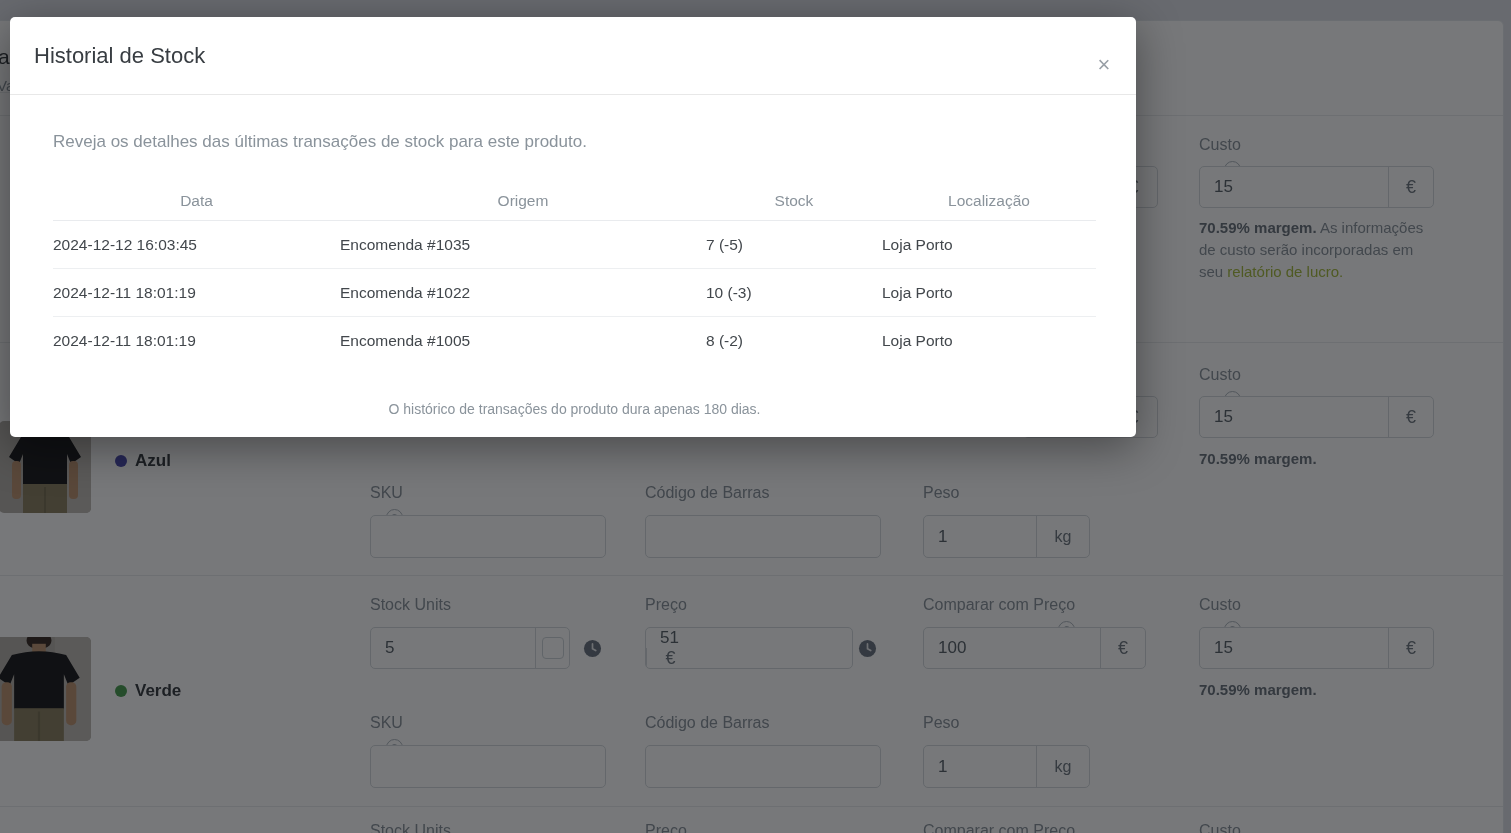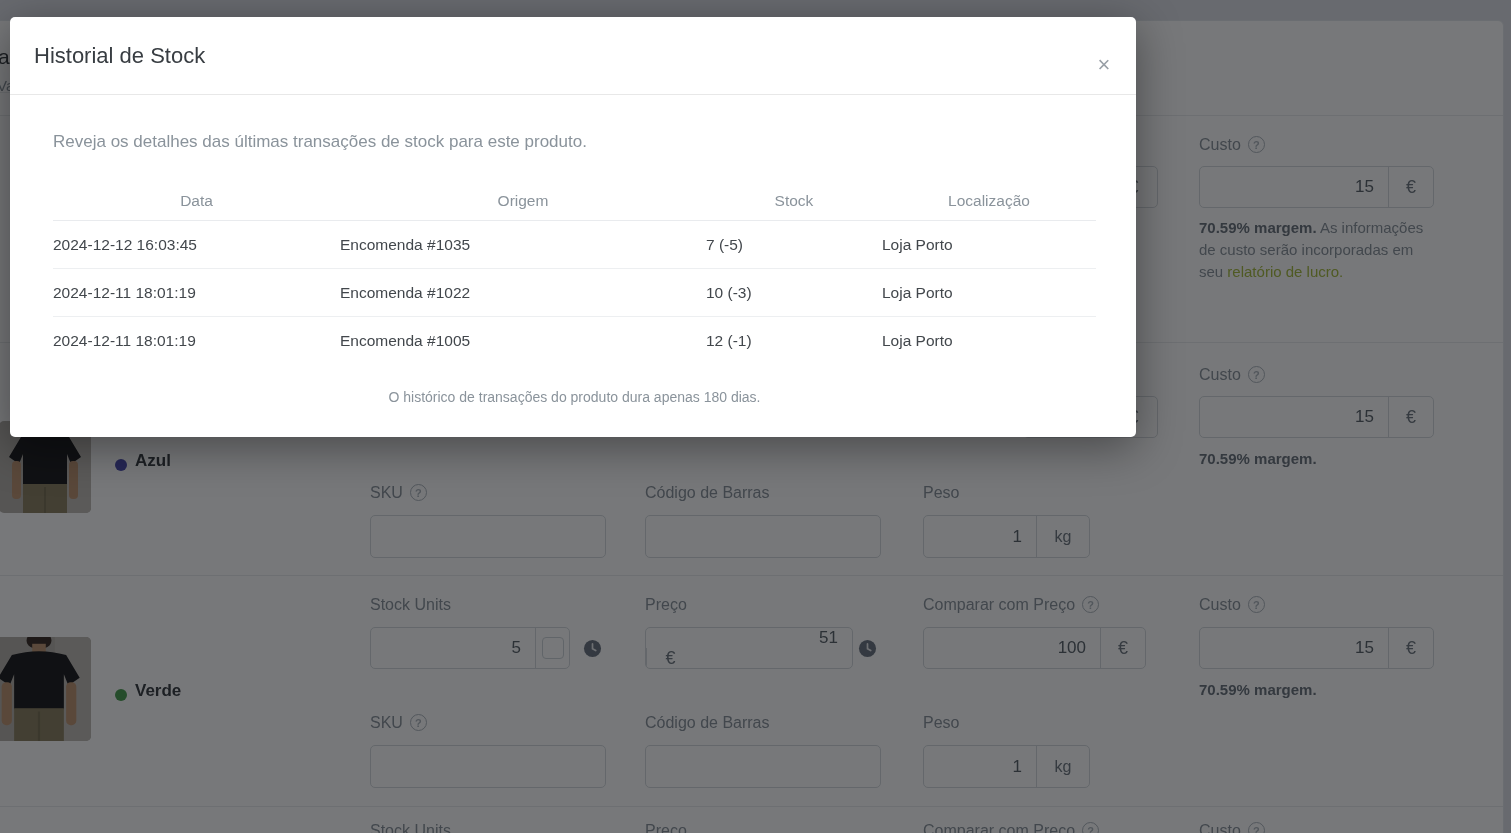--- a/index.html
+++ b/index.html
@@ -12,32 +12,32 @@
              background:#ffffff; border:1px solid #e2e6ea; border-radius:6px; }
   .frag-title { position:absolute; left:-2px; top:45px; font-size:21px; color:#383d42; }
   .frag-sub   { position:absolute; left:-3px; top:77px; font-size:15px; color:#8a939b; }
   .hdiv { position:absolute; height:1px; background:#e8ebee; }
   .d-sliver { left:0; top:92px; width:10px; }
   .d-cardhead { left:-40px; top:115px; width:1543px; }
   .d-row1 { left:-40px; top:342px; width:1543px; }
   .d-row2 { left:-40px; top:575px; width:1543px; }
   .d-row3 { left:-40px; top:806px; width:1543px; }
 
-  .field-label { position:absolute; font-size:16px; color:#8a939b; white-space:nowrap; display:flex; align-items:flex-start; gap:7px; }
+  .field-label { position:absolute; font-size:16px; color:#8a939b; white-space:nowrap; display:flex; align-items:flex-end; gap:7px;flex-direction:column; }
   .help { display:inline-flex; width:17px; height:17px; border:1px solid #aeb6bd; border-radius:50%;
           color:#aeb6bd; font-size:11px; align-items:center; justify-content:center; font-weight:700; }
   .igroup { position:absolute; display:flex; background:#fff; border:1px solid #d5dade; border-radius:5px; overflow:hidden; }
   .igroup input { border:none; outline:none; font-family:"Liberation Sans",sans-serif;
-                  font-size:17px; color:#596269; padding:0 14px; width:100%; background:transparent;text-align:right; }
+                  font-size:17px; color:#596269; padding:0 14px; width:100%; background:transparent; }
   .suffix { display:flex; align-items:center; justify-content:center; border-left:1px solid #d5dade;
             color:#6f7880; font-size:18px; flex:0 0 auto; }
   .addon { display:flex; align-items:center; justify-content:center; border-left:1px solid #d5dade; flex:0 0 auto; }
   .checkbox { width:22px; height:22px; border:1px solid #cfd5da; border-radius:4px; background:#fff; }
   .clockwrap { position:absolute; width:19px; height:19px; }
-  .variant-name { position:absolute; display:flex; align-items:flex-end; gap:8px; font-size:17px; font-weight:700; color:#383d42; }
+  .variant-name { position:absolute; display:flex; align-items:center; gap:8px; font-size:17px; font-weight:700; color:#383d42; }
   .dot { width:12px; height:12px; border-radius:50%; display:inline-block; }
   .marginnote { position:absolute; width:242px; font-size:15px; line-height:22px; color:#8a939b; }
   .marginnote b { color:#6a737c; }
   .marginnote a { color:#a7bc3f; text-decoration:none;text-align:right; }
   .vimg { position:absolute; border-radius:5px; overflow:hidden; }
   .vimg svg { display:block; }
 
   
   .dim { position:absolute; inset:0; background:rgba(8,10,12,0.55); z-index:2; }
 
@@ -48,21 +48,21 @@
   .modal-title { font-size:22px; color:#383d42; }
   .modal-close { position:absolute; top:36px; right:20px; width:24px; height:24px; border:none; background:none;
                  font-size:22px; color:#989fa6; cursor:pointer; line-height:22px; font-family:"Liberation Sans",sans-serif; }
   .modal-body { padding:37px 40px 0 43px; }
   .modal-desc { font-size:17px; color:#8a939b; }
   table.stock { width:100%; border-collapse:collapse; margin-top:40px; }
   table.stock th { text-align:center; font-weight:400; font-size:15.5px; color:#8a939b;
                    padding:0 0 10px 0; border-bottom:1px solid #e9ebee; }
   table.stock td { font-size:15.5px; color:#42474c; height:48px; padding:0; }
   table.stock tr.bordered td { border-bottom:1px solid #edeff1; }
-  .footnote { margin-top:24px; text-align:center; font-size:14px; color:#8a939b; }
+  .footnote { margin-top:36px; text-align:center; font-size:14px; color:#8a939b; }
 </style>
 </head>
 <body>
 
 <div class="page">
   <div class="bg-card"></div>
 
   <div class="frag-title">ar</div>
   <div class="frag-sub">Va</div>
   <div class="hdiv d-sliver"></div>
@@ -279,20 +279,20 @@
         </tr>
         <tr class="bordered">
           <td>2024-12-11 18:01:19</td>
           <td>Encomenda #1022</td>
           <td>10 (-3)</td>
           <td>Loja Porto</td>
         </tr>
         <tr>
           <td>2024-12-11 18:01:19</td>
           <td>Encomenda #1005</td>
-          <td>12 (-1)</td>
+          <td>8 (-2)</td>
           <td>Loja Porto</td>
         </tr>
       </tbody>
     </table>
     <div class="footnote">O histórico de transações do produto dura apenas 180 dias.</div>
   </div>
 </div>
 
 </body></html>

